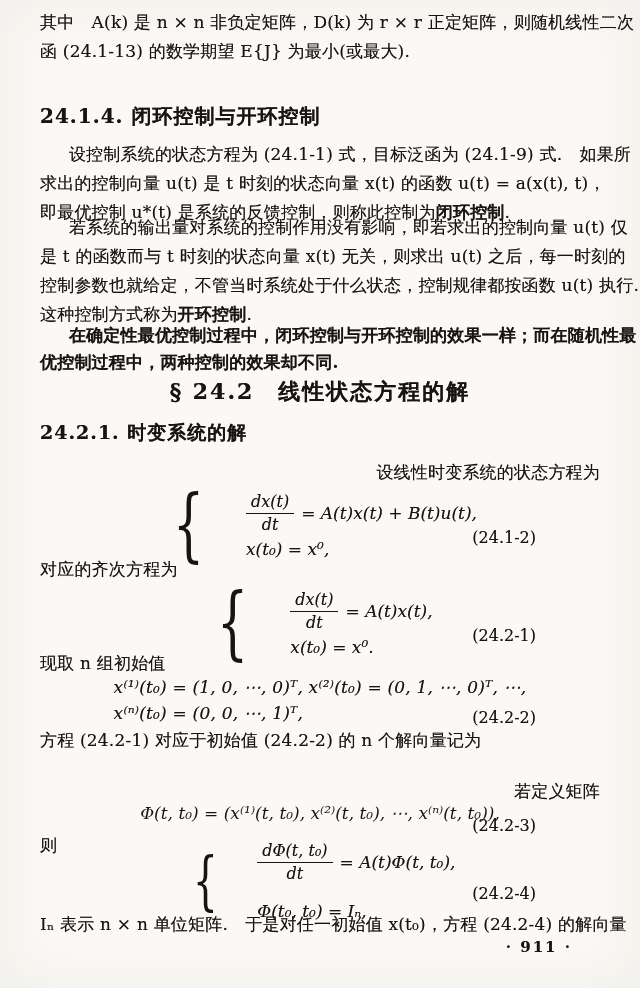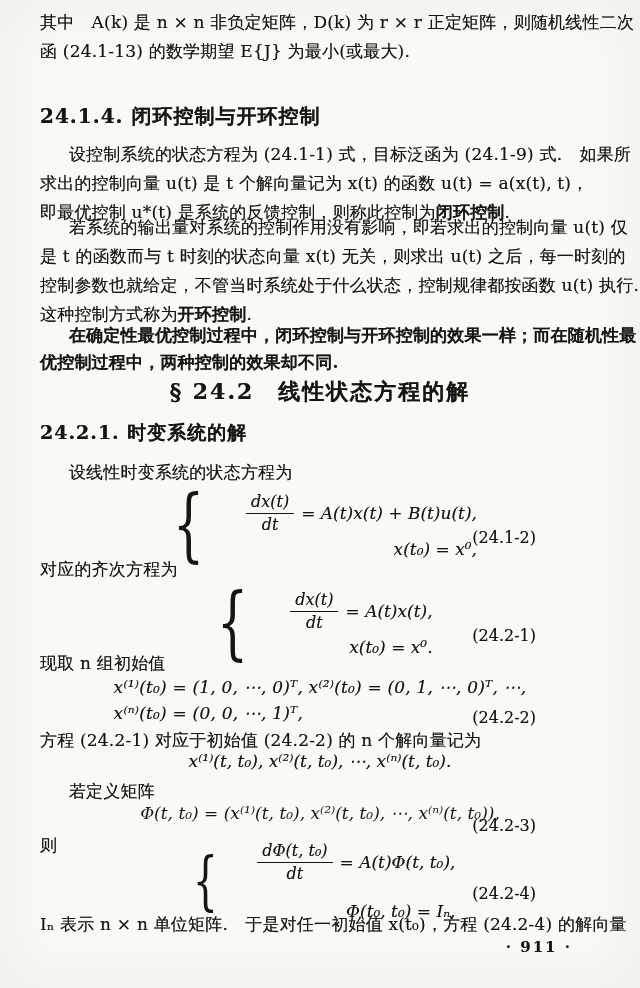--- a/index.html
+++ b/index.html
@@ -9,34 +9,34 @@
     background:#faf9f5;
     box-shadow:inset 0 0 60px rgba(60,55,40,0.06);
     font-family:"DejaVu Serif", serif;
     color:#171513;
     overflow:hidden;
   }
   .abs{position:absolute;left:40px;right:40px;}
   .line{font-size:17px;line-height:29px;white-space:nowrap;letter-spacing:0.2px;
         text-shadow:0 0 0.5px rgba(20,18,15,0.55);}
   .lh27 .line{line-height:27px;font-weight:bold;}
-  .indent{text-indent:1.7em;}
+  .indent{text-indent:1.7em;text-align:right;}
   .bold{font-weight:bold;}
   .h-sub{font-size:20px;font-weight:bold;letter-spacing:1px;white-space:nowrap;
          text-shadow:0 0 0.6px rgba(20,18,15,0.7);}
   .h-center{font-size:22px;font-weight:bold;text-align:center;letter-spacing:2px;
             white-space:nowrap;text-shadow:0 0 0.6px rgba(20,18,15,0.7);}
   .math{font-family:"DejaVu Serif", serif;font-style:italic;}
   .equation{position:absolute;left:0;right:0;display:flex;justify-content:center;align-items:center;}
   .eq-body{display:flex;align-items:center;}
   .brace{font-family:"DejaVu Serif", serif;font-weight:400;line-height:0.95;
          transform:scaleX(0.62);margin-right:0px;color:#171513;}
   .b80{font-size:80px;}
   .b64{font-size:64px;}
-  .cases{display:flex;flex-direction:column;align-items:flex-end;gap:5px;margin-left:32px;}
+  .cases{display:flex;flex-direction:column;align-items:flex-start;gap:5px;margin-left:32px;}
   .crow{display:flex;align-items:center;font-size:17px;white-space:nowrap;
         text-shadow:0 0 0.5px rgba(20,18,15,0.5);}
   .frac{display:inline-flex;flex-direction:column;align-items:center;margin-right:7px;}
   .fnum{display:block;font-size:16px;padding:0 5px 2px;border-bottom:1.6px solid #171513;}
   .fden{display:block;font-size:16px;padding:1px 5px 0;}
   .eq-label{position:absolute;right:104px;top:50%;transform:translateY(-50%);
             font-size:16px;font-style:normal;white-space:nowrap;
             text-shadow:0 0 0.5px rgba(20,18,15,0.5);margin-top:12px;}
   .eq-label-bottom{top:auto;bottom:0;transform:none;}
   .eq-lines{position:absolute;left:94px;}
@@ -53,21 +53,21 @@
 
   <div class="abs" style="top:8px">
     <div class="line">其中　A(k) 是 n × n 非负定矩阵，D(k) 为 r × r 正定矩阵，则随机线性二次</div>
     <div class="line">函 (24.1-13) 的数学期望 E{J} 为最小(或最大).</div>
   </div>
 
   <div class="abs h-sub" style="top:103px">24.1.4. 闭环控制与开环控制</div>
 
   <div class="abs" style="top:140px">
     <div class="line indent">设控制系统的状态方程为 (24.1-1) 式，目标泛函为 (24.1-9) 式.　如果所</div>
-    <div class="line">求出的控制向量 u(t) 是 t 个解向量记为 x(t) 的函数 u(t) = a(x(t), t)，</div>
+    <div class="line">求出的控制向量 u(t) 是 t 时刻的状态向量 x(t) 的函数 u(t) = a(x(t), t)，</div>
     <div class="line"><span>即最优控制 u*(t) 是系统的反馈控制，则称此控制为</span><span class="bold">闭环控制</span><span>.</span></div>
   </div>
 
   <div class="abs" style="top:213px">
     <div class="line indent">若系统的输出量对系统的控制作用没有影响，即若求出的控制向量 u(t) 仅</div>
     <div class="line">是 t 的函数而与 t 时刻的状态向量 x(t) 无关，则求出 u(t) 之后，每一时刻的</div>
     <div class="line">控制参数也就给定，不管当时系统处于什么状态，控制规律都按函数 u(t) 执行.</div>
     <div class="line"><span>这种控制方式称为</span><span class="bold">开环控制</span><span>.</span></div>
   </div>
 
@@ -135,21 +135,20 @@
       <div class="line math">x⁽¹⁾(t₀) = (1, 0, ⋯, 0)ᵀ,  x⁽²⁾(t₀) = (0, 1, ⋯, 0)ᵀ, ⋯,</div>
       <div class="line math">x⁽ⁿ⁾(t₀) = (0, 0, ⋯, 1)ᵀ,</div>
     </div>
     <span class="eq-label eq-label-bottom">(24.2-2)</span>
   </div>
 
   <div class="abs" style="top:726px">
     <div class="line">方程 (24.2-1) 对应于初始值 (24.2-2) 的 n 个解向量记为</div>
   </div>
 
-  <div class="abs center-line math" style="top:751px">x⁽¹⁾(t, t₀), x⁽²⁾(t, t₀), ⋯, x⁽ⁿ⁾(t, t₀).</div>
 
   <div class="abs" style="top:777px">
     <div class="line indent">若定义矩阵</div>
   </div>
 
   <div class="equation" style="top:800px;height:26px">
     <span class="math" style="font-size:17px;white-space:nowrap">Φ(t, t₀) = (x⁽¹⁾(t, t₀), x⁽²⁾(t, t₀), ⋯, x⁽ⁿ⁾(t, t₀)),</span>
     <span class="eq-label">(24.2-3)</span>
   </div>
 

